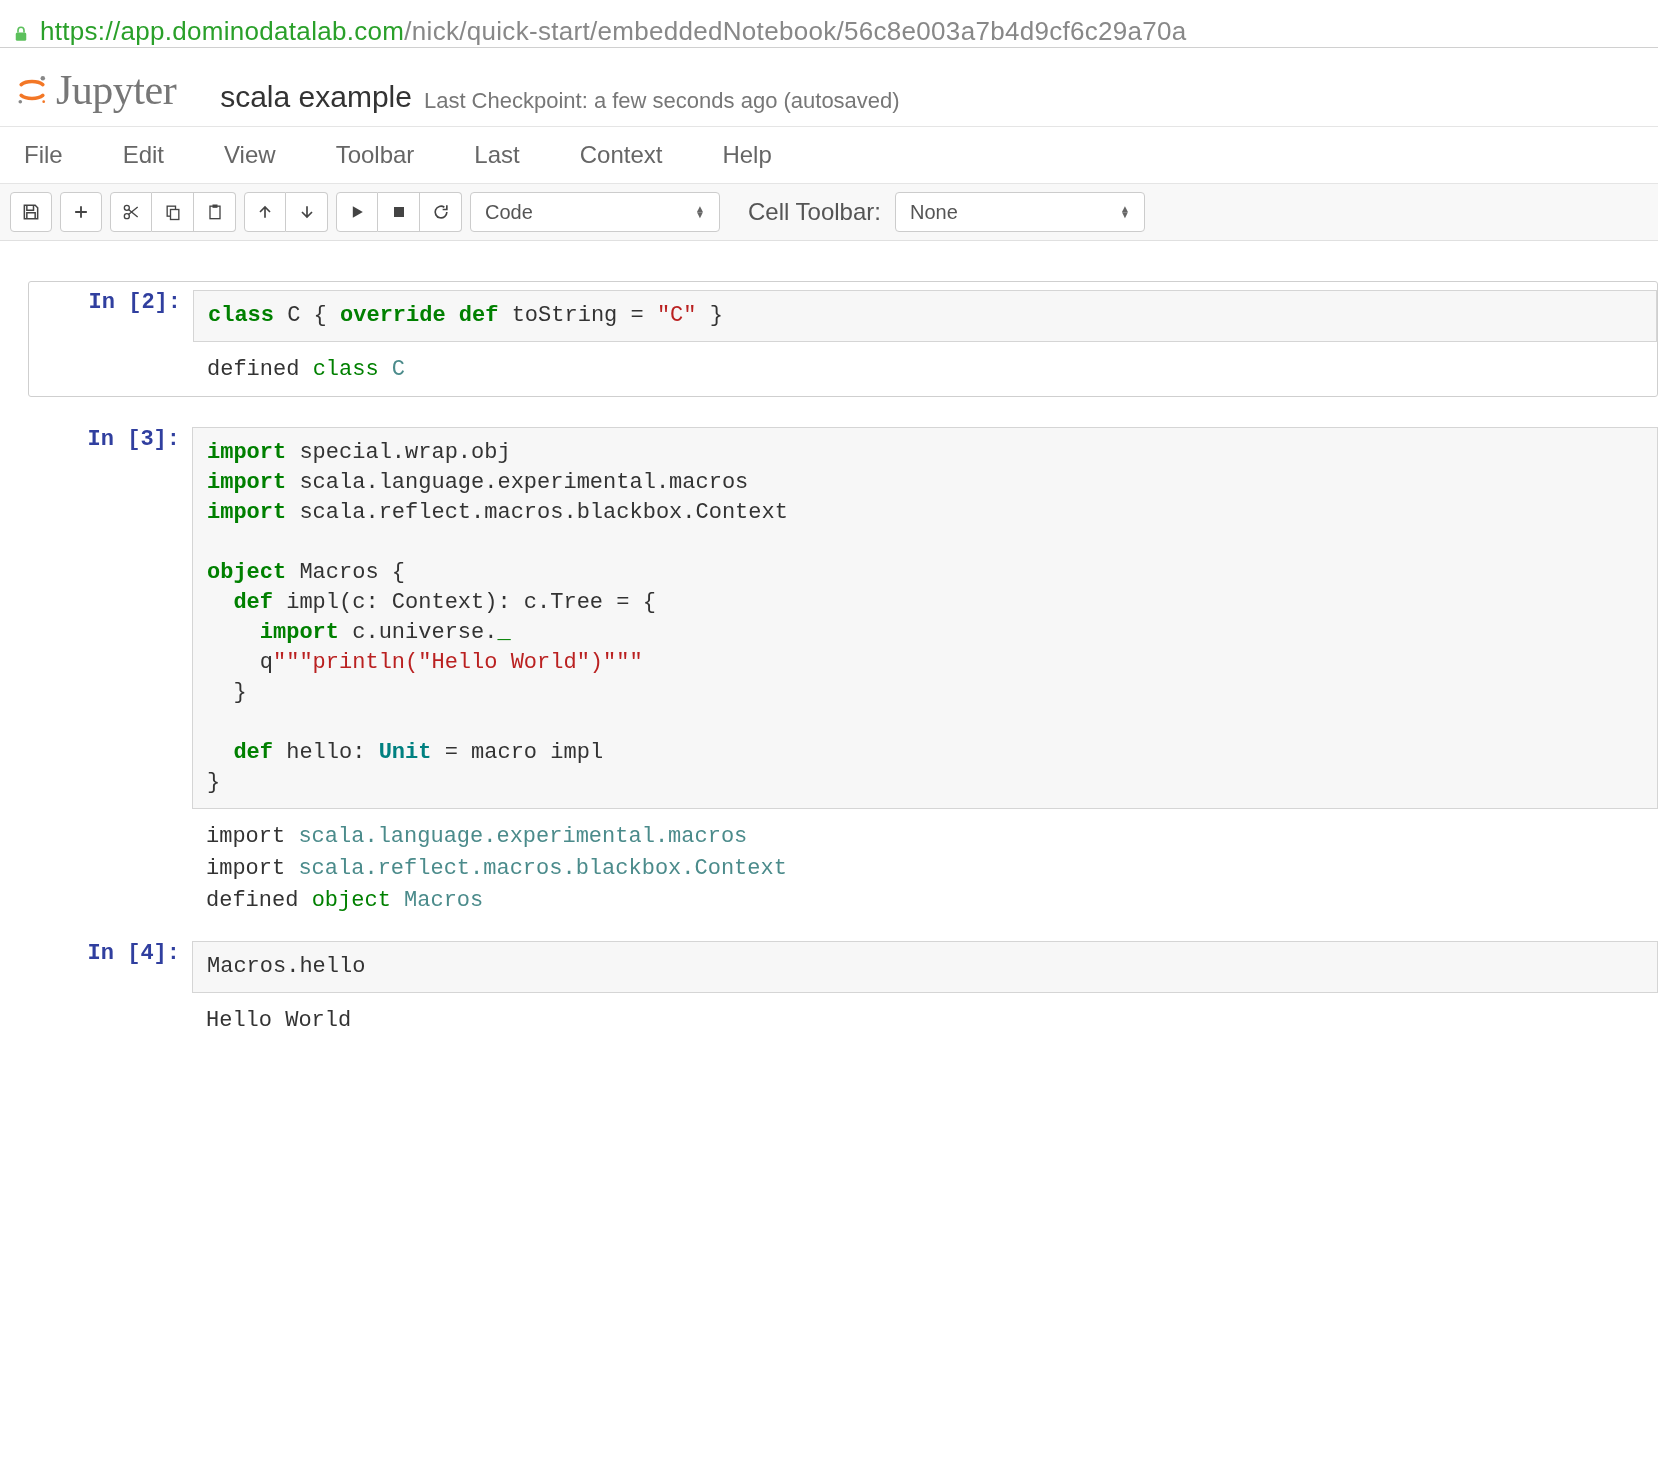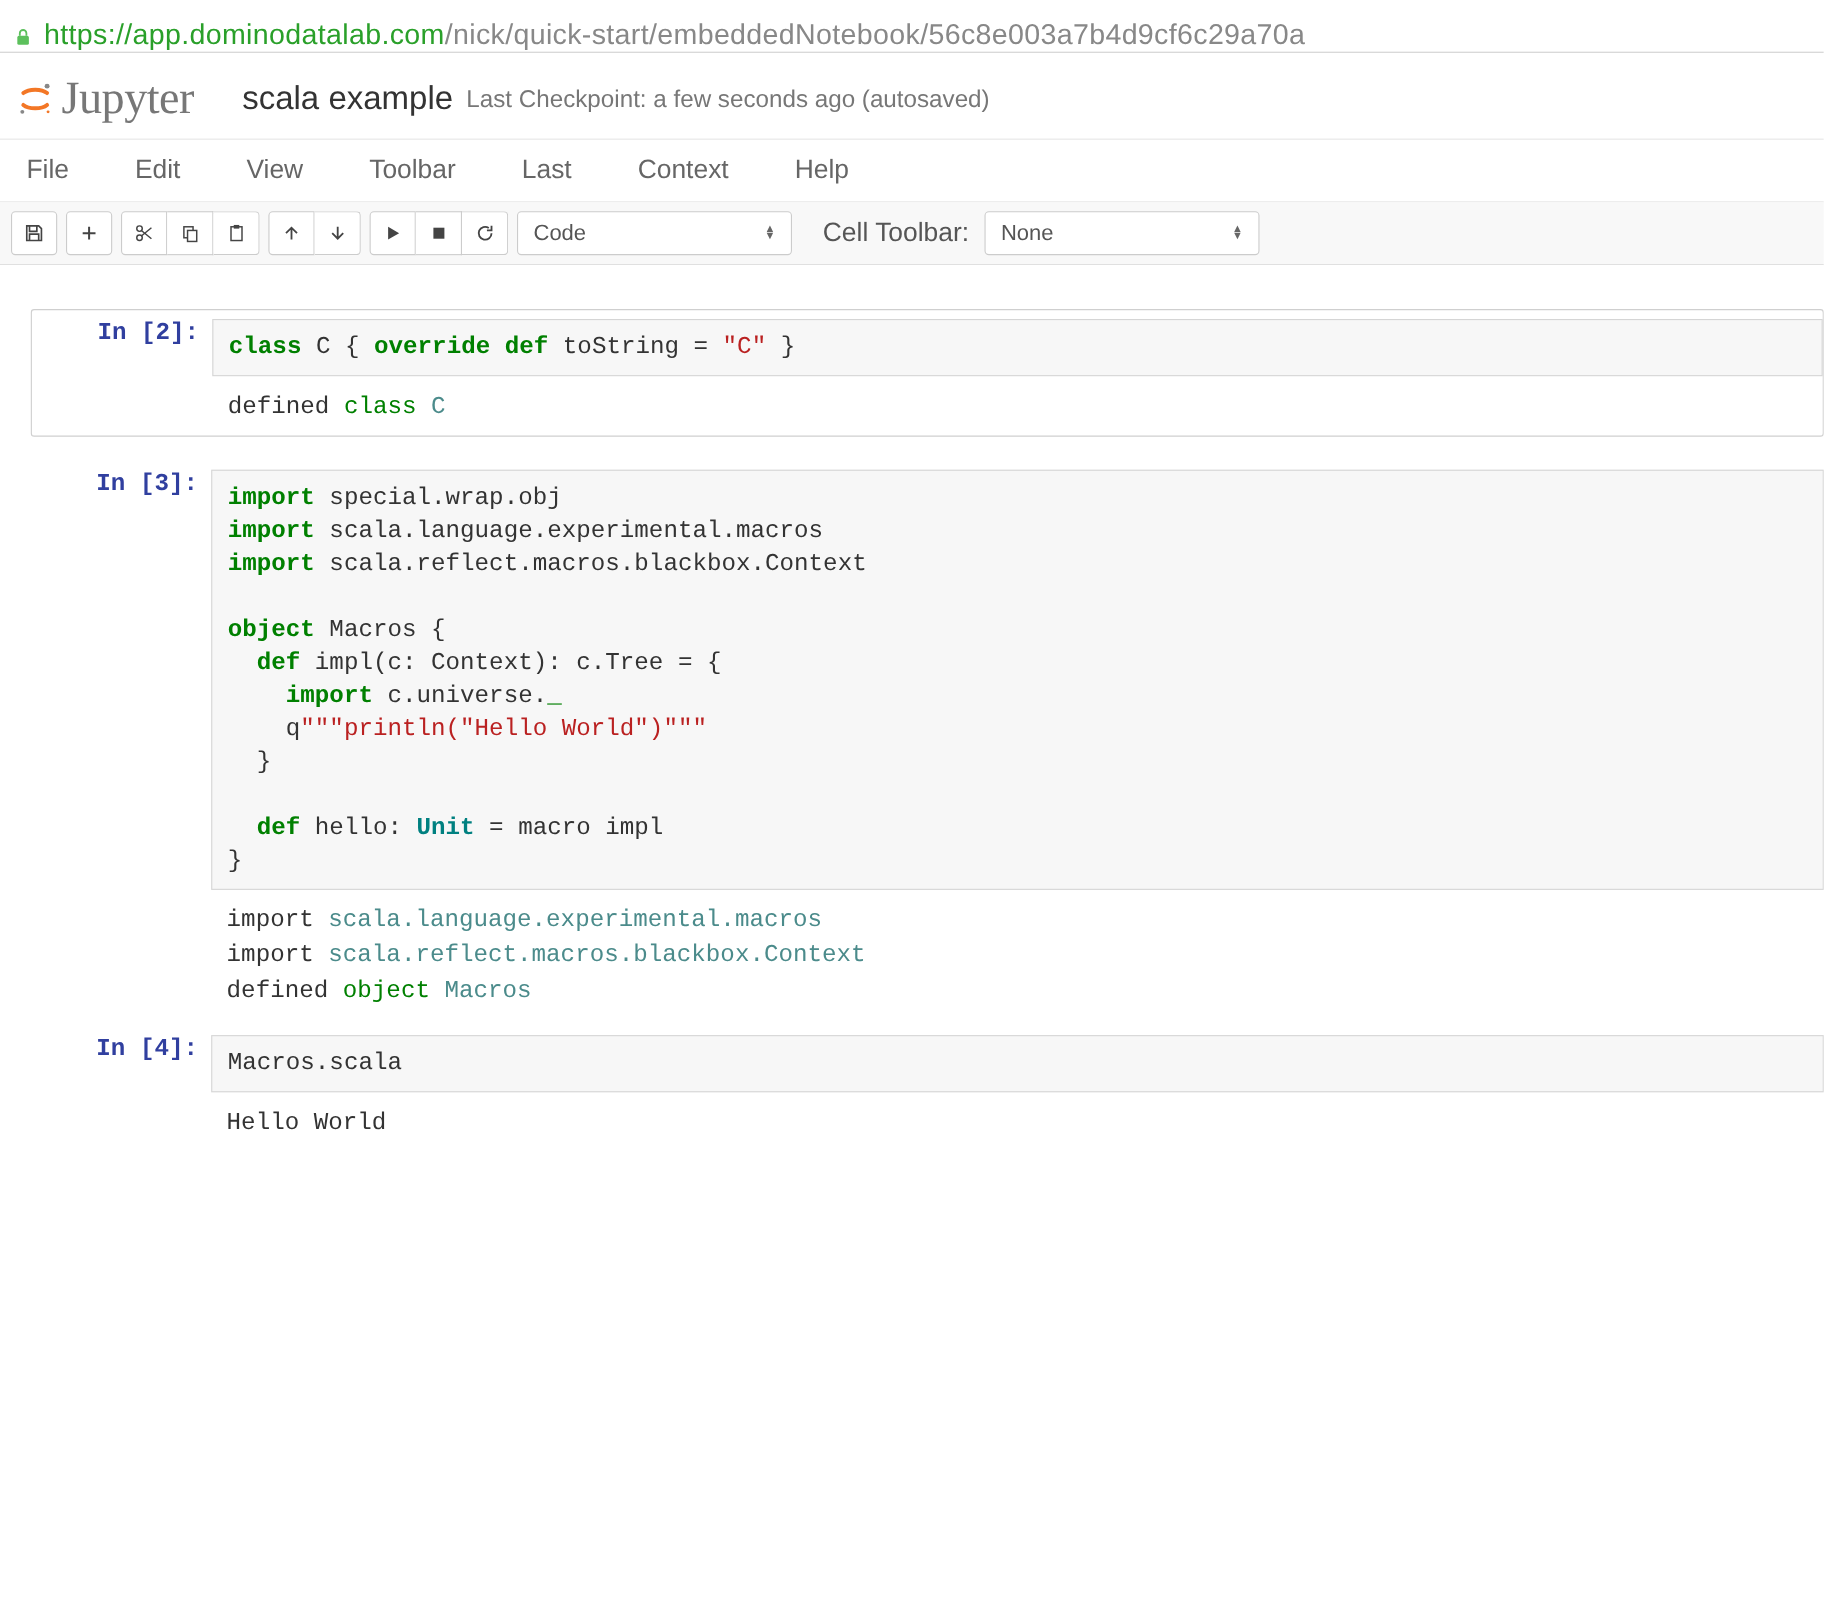--- a/index.html
+++ b/index.html
@@ -3,21 +3,21 @@
 <meta charset="utf-8">
 <style>
 * { box-sizing: border-box; margin: 0; padding: 0; }
 body { font-family: "Helvetica Neue", Helvetica, Arial, sans-serif; font-size: 14px; color: #333; background: #fff; width: 1658px; }
 .urlbar { display: flex; align-items: flex-end; height: 48px; padding: 0 12px; border-bottom: 1px solid #d0d0d0; background: #fff; }
 .urlbar .lock { width: 18px; height: 22px; margin-right: 10px; }
 .urlbar .url { font-size: 26px; letter-spacing: 0.3px; }
 .url-green { color: #2aa02a; }
 .url-gray { color: #888; }
 
-.header { display: flex; align-items: center; padding: 18px 14px 12px 14px; }
+.header { display: flex; align-items: flex-end; padding: 18px 14px 12px 14px; }
 .logo { display: flex; align-items: center; }
 .logo svg { width: 36px; height: 36px; }
 .logo-text { font-family: Georgia, "Times New Roman", serif; font-weight: 400; font-size: 42px; color: #777; margin-left: 6px; letter-spacing: -0.5px; }
 .notebook-name { margin-left: 44px; font-size: 30px; color: #333; }
 .checkpoint { margin-left: 12px; font-size: 22px; color: #777; }
 
 .menubar { border-top: 1px solid #e5e5e5; border-bottom: 1px solid #e5e5e5; padding: 6px 14px; }
 .menubar ul { list-style: none; display: flex; gap: 40px; }
 .menubar li { font-size: 24px; color: #666; padding: 8px 10px; cursor: pointer; }
 
@@ -198,18 +198,18 @@
 }</div>
       <div class="output-area" id="out-1">import <span class="k-out-teal">scala.language.experimental.macros</span>
 import <span class="k-out-teal">scala.reflect.macros.blackbox.Context</span>
 defined <span class="k-out-green">object</span> <span class="k-out-teal">Macros</span></div>
     </div>
   </div>
 
   <div class="cell">
     <div class="prompt-col"><span class="prompt-in">In [4]:</span></div>
     <div class="cell-body">
-      <div class="input-area" id="code-2">Macros.scala</div>
+      <div class="input-area" id="code-2">Macros.hello</div>
       <div class="output-area" id="out-2">Hello World</div>
     </div>
   </div>
 
 </div>
 
 </body></html>

